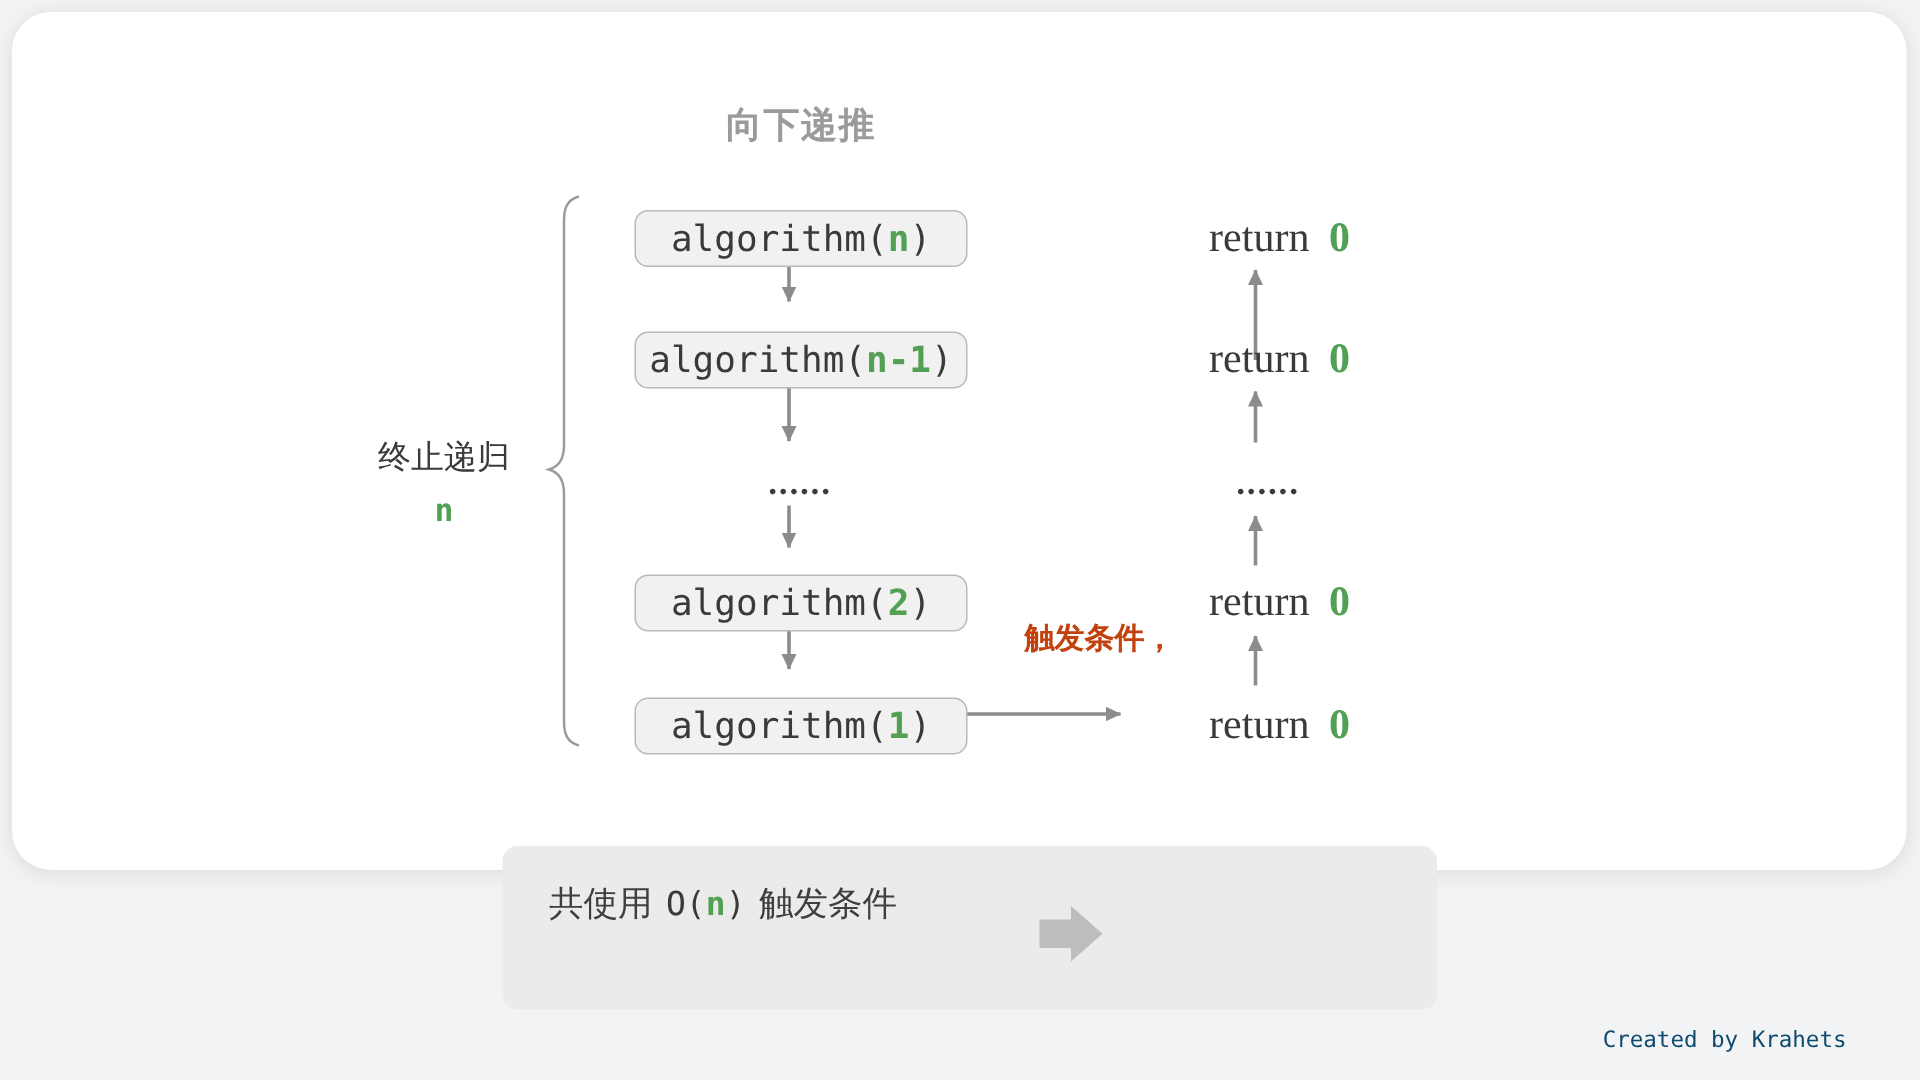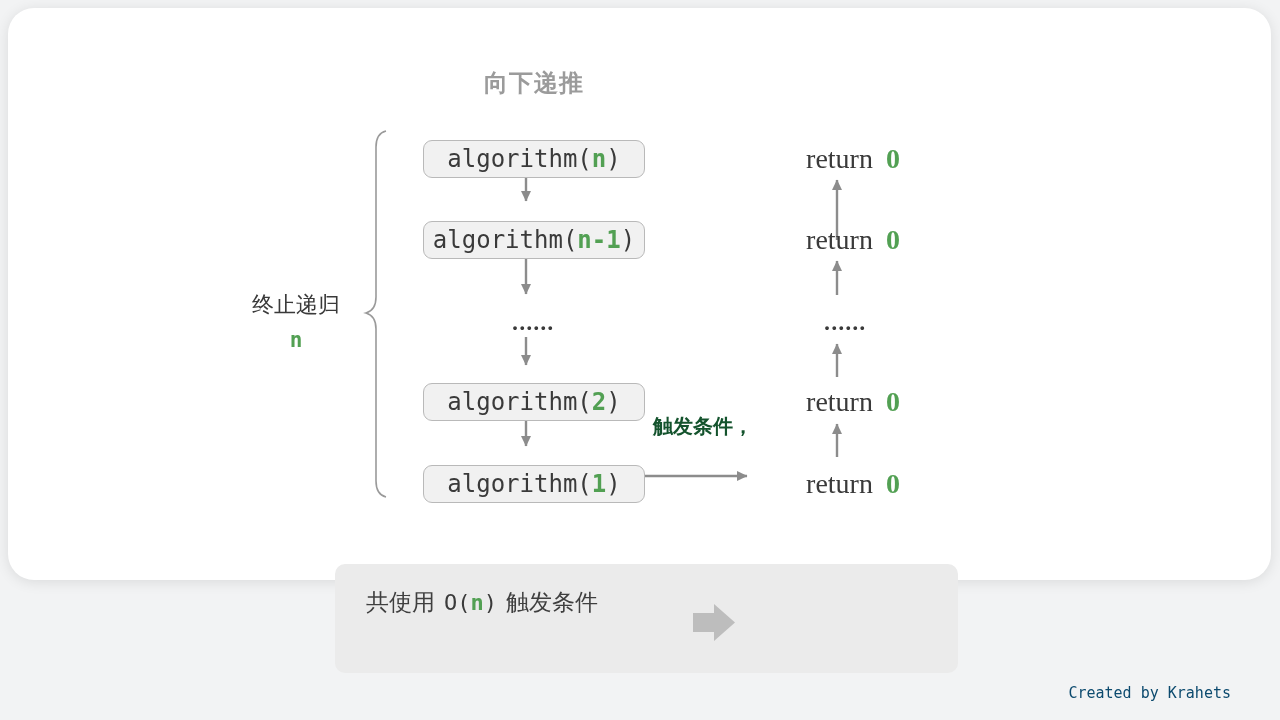--- a/index.html
+++ b/index.html
@@ -39,21 +39,21 @@
   .depth-label{
     left:228px;top:282px;width:120px;text-align:center;
     font-size:22px;color:#3a3a3a;
   }
   .depth-label .val{
     display:block;margin-top:8px;
     font-family:"DejaVu Sans Mono",monospace;font-size:21px;
   }
   .note{
     left:645px;top:403px;width:130px;
-    font-size:20px;line-height:31px;font-weight:bold;color:#14532d;
+    font-size:20px;line-height:31px;font-weight:bold;color:#c2410c;text-align:right;
   }
   .summary{
     left:327px;top:556px;width:623px;height:109px;
     background:#ebebeb;border-radius:10px;
   }
   .summary-left{
     left:31px;top:19px;
     font-size:23px;line-height:39px;color:#3f3f3f;
   }
   .summary-left .hl{margin:0 9px;font-size:22px;}

